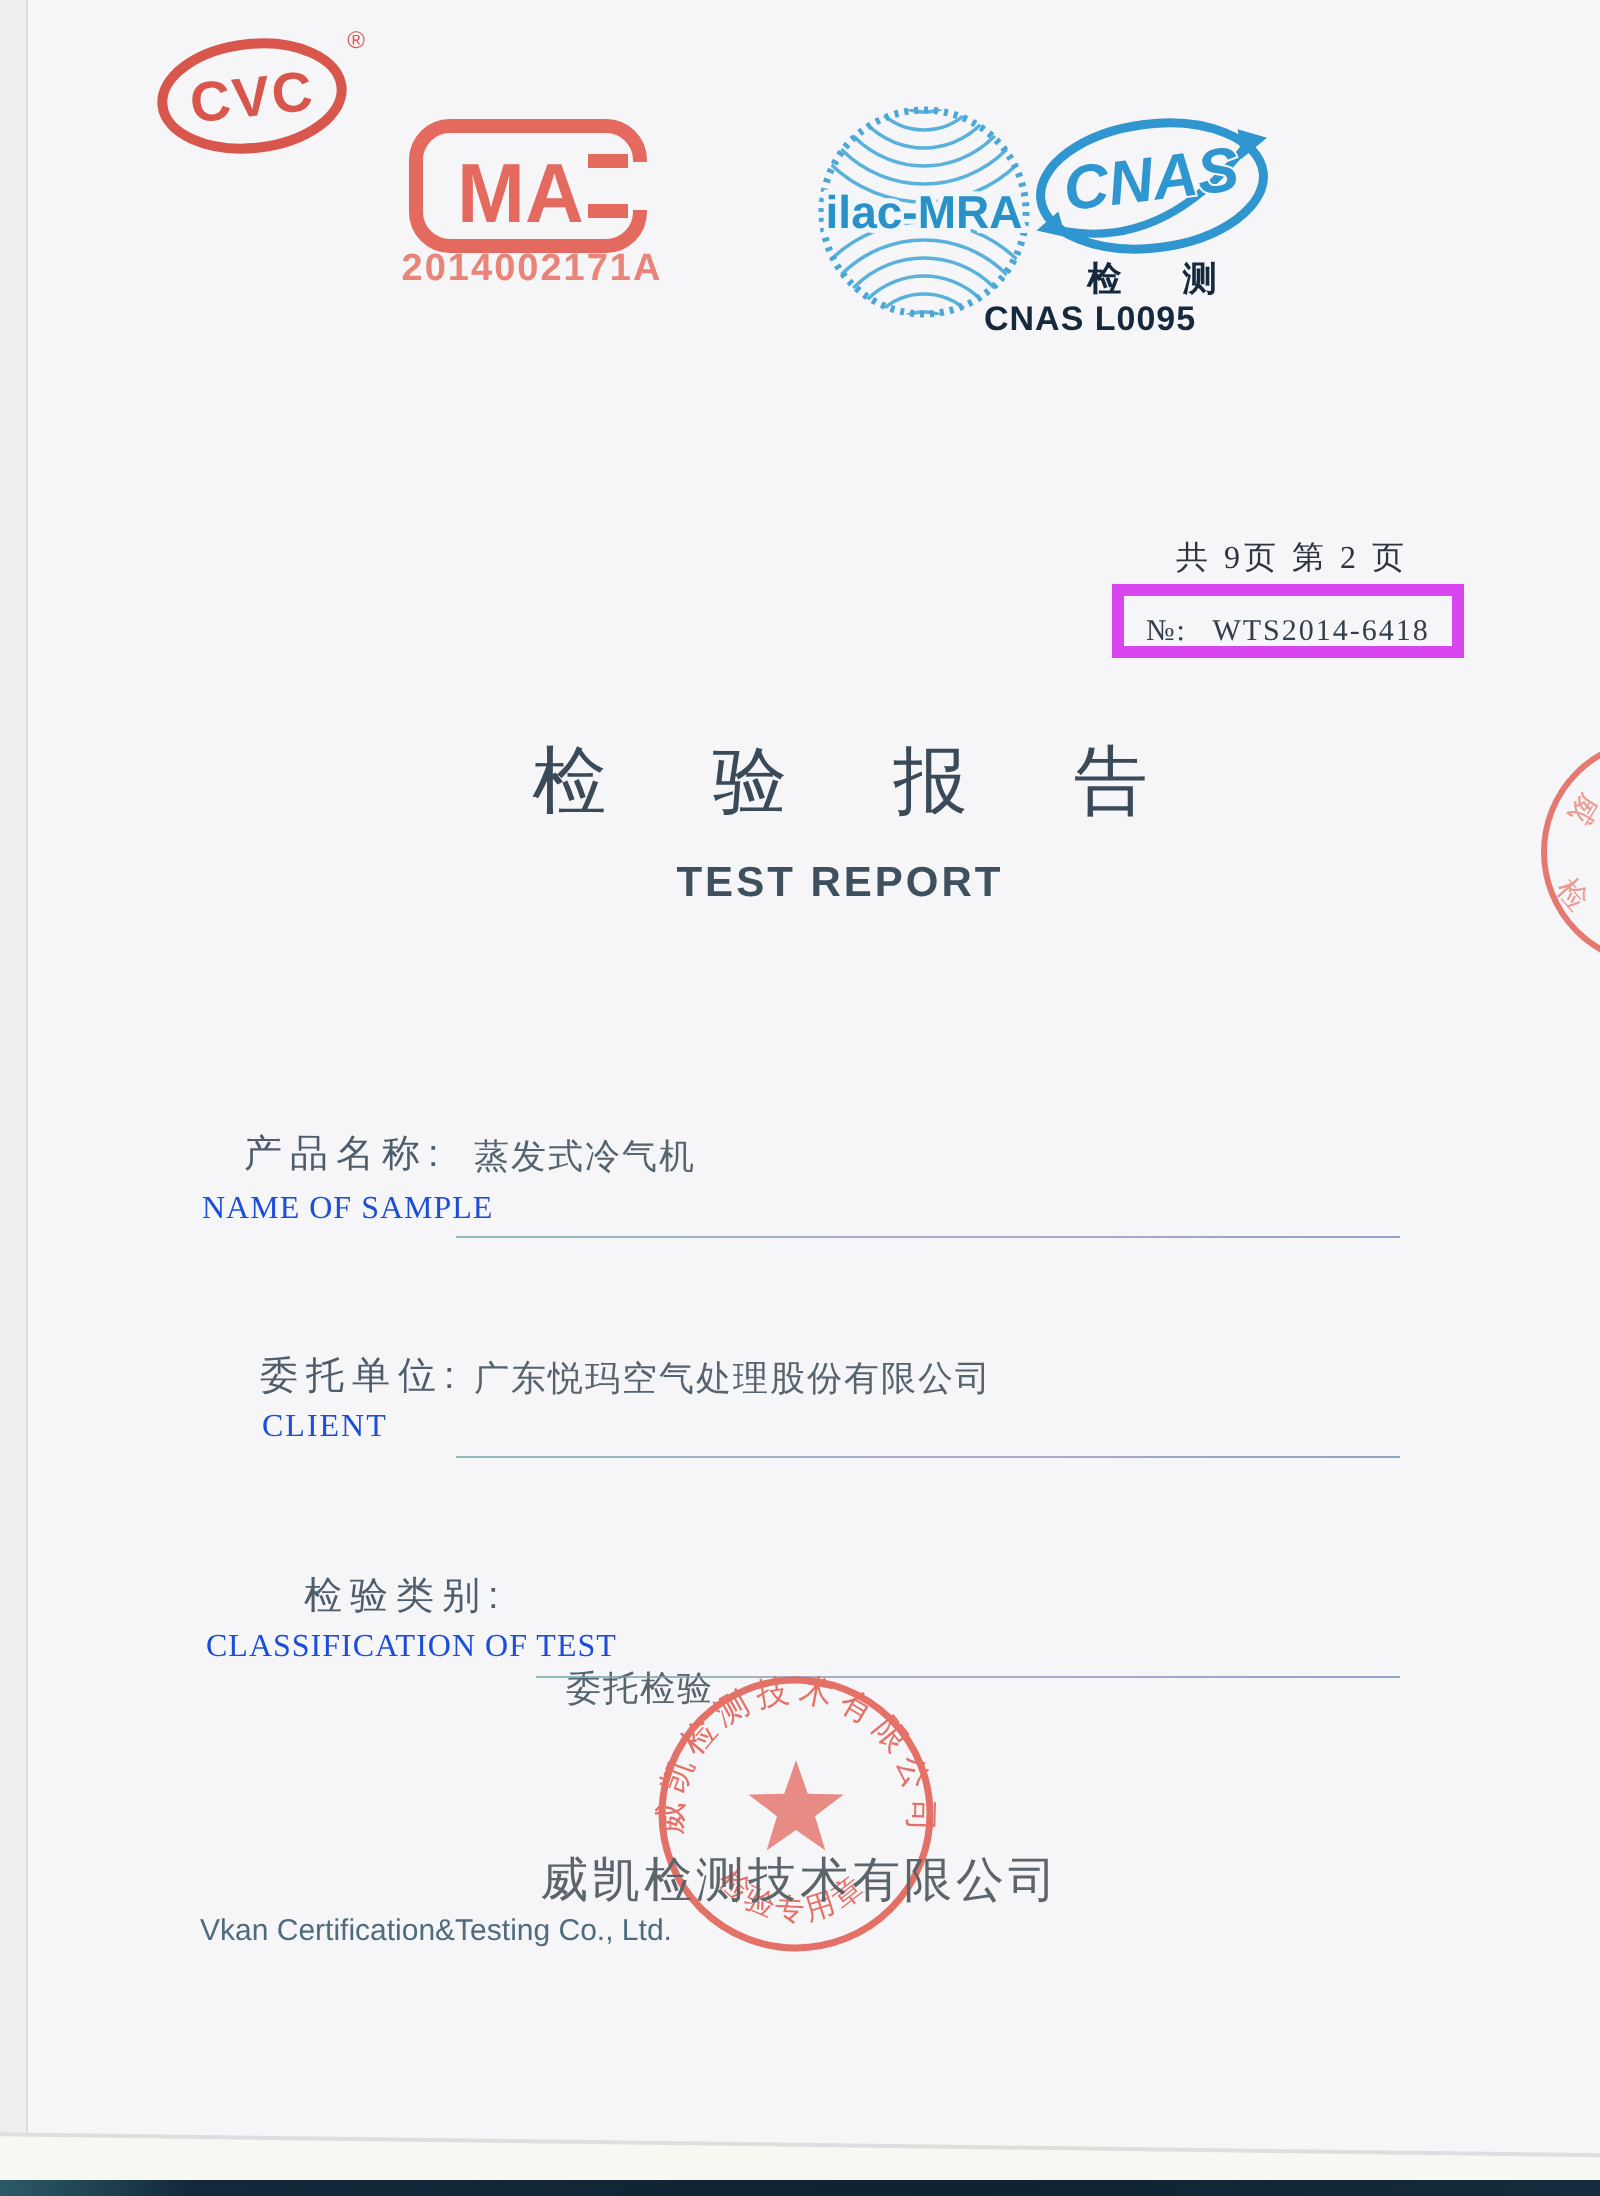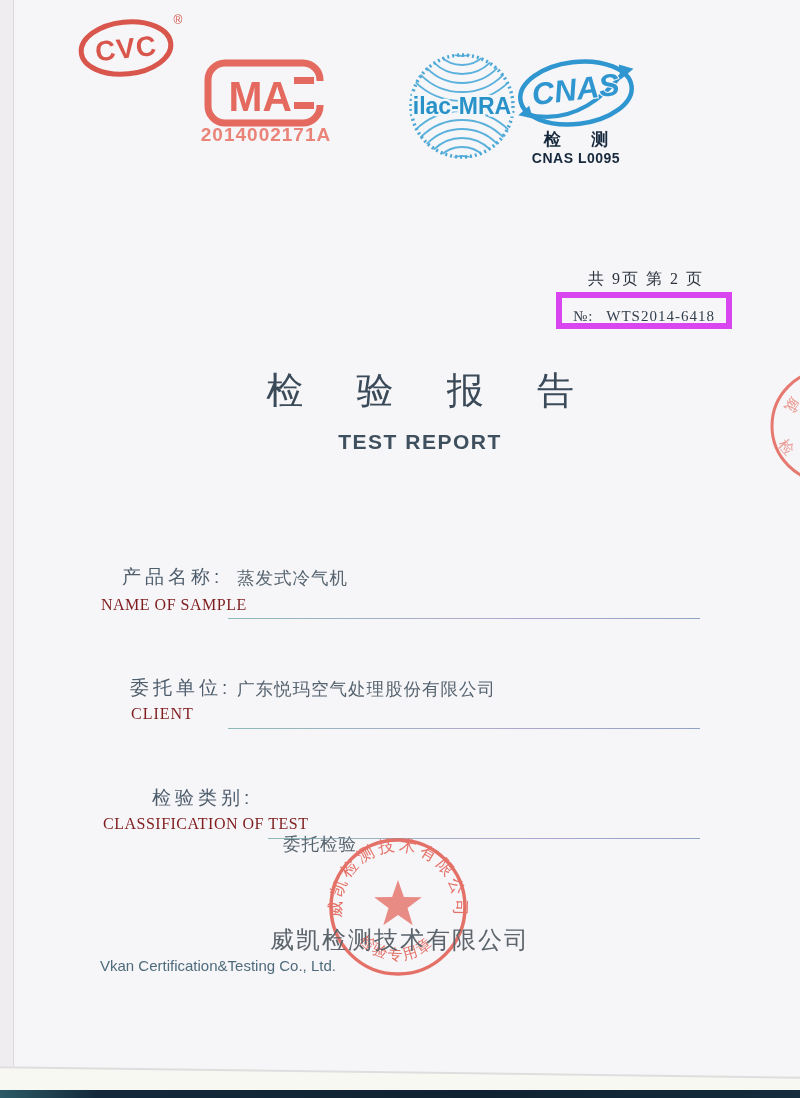--- a/index.html
+++ b/index.html
@@ -12,31 +12,31 @@
   
   .scan-left-edge{left:0;top:0;width:13px;height:1098px;background:#efedf0;border-right:1px solid #dcd9de;}
   .paper-bottom-edge{left:-12px;top:1066px;width:840px;height:60px;background:#f8f8f3;border-top:2px solid #dfddde;transform:rotate(0.75deg);transform-origin:left top;}
   .scan-bottom-strip{left:0;bottom:0;width:800px;height:8px;background:linear-gradient(90deg,#2c5a66,#13293b 12%,#0f2231 60%,#142c3d);z-index:5;}
 
   
   svg text{font-family:"Liberation Sans",sans-serif;}
 
   .cma-number{left:198px;top:124px;width:136px;text-align:center;font-size:19px;font-weight:bold;letter-spacing:1px;color:#ea8478;}
   .cnas-caption-cn{left:512px;top:128px;width:128px;text-align:center;font-size:17px;font-weight:bold;letter-spacing:13px;text-indent:13px;color:#16293c;}
-  .cnas-caption-en{left:512px;top:150px;width:128px;text-align:center;font-size:14px;font-weight:bold;letter-spacing:0.5px;color:#16293c;}
+  .cnas-caption-en{left:492px;top:150px;width:128px;font-size:17px;font-weight:bold;letter-spacing:0.5px;color:#16293c;}
 
   .pagination{left:556px;top:269px;width:180px;text-align:center;font-family:"Liberation Serif",serif;font-size:16px;letter-spacing:2px;color:#2e3540;}
   .report-number-box{left:556px;top:292px;width:176px;height:37px;border:6px solid #d946ef;line-height:37px;padding-left:11px;font-family:"Liberation Serif",serif;font-size:15px;letter-spacing:1px;color:#333f4c;box-sizing:border-box;}
 
   .title-cn{left:60px;top:366px;width:720px;text-align:center;font-family:"Liberation Serif",serif;font-size:37px;font-weight:500;letter-spacing:22px;text-indent:22px;color:#3a4a59;}
   .title-en{left:60px;top:430px;width:720px;text-align:center;font-size:21px;font-weight:700;letter-spacing:1.5px;color:#3e4f5e;}
 
   .f-label-cn{font-size:19px;letter-spacing:4px;color:#4d5d6c;}
   .f-value{font-size:17.5px;letter-spacing:1px;color:#56646f;}
-  .f-label-en{font-family:"Liberation Serif",serif;font-size:16px;letter-spacing:0.5px;color:#7f1d1d;}
+  .f-label-en{font-family:"Liberation Serif",serif;font-size:16px;letter-spacing:0.5px;color:#1d4ed8;}
   .f-line{height:1px;background:linear-gradient(90deg,#6aa8a2,#9a8fc0 55%,#6f86b5);opacity:.75;}
 
   .company-cn{left:100px;top:924px;width:600px;text-align:center;font-size:24px;letter-spacing:2px;color:#5c656c;}
   .company-en{left:100px;top:957px;width:600px;text-align:left;font-size:15px;color:#4e6c7c;}
 </style>
 </head>
 <body>
 
 <div class="abs scan-left-edge"></div>
 <div class="abs paper-bottom-edge"></div>

